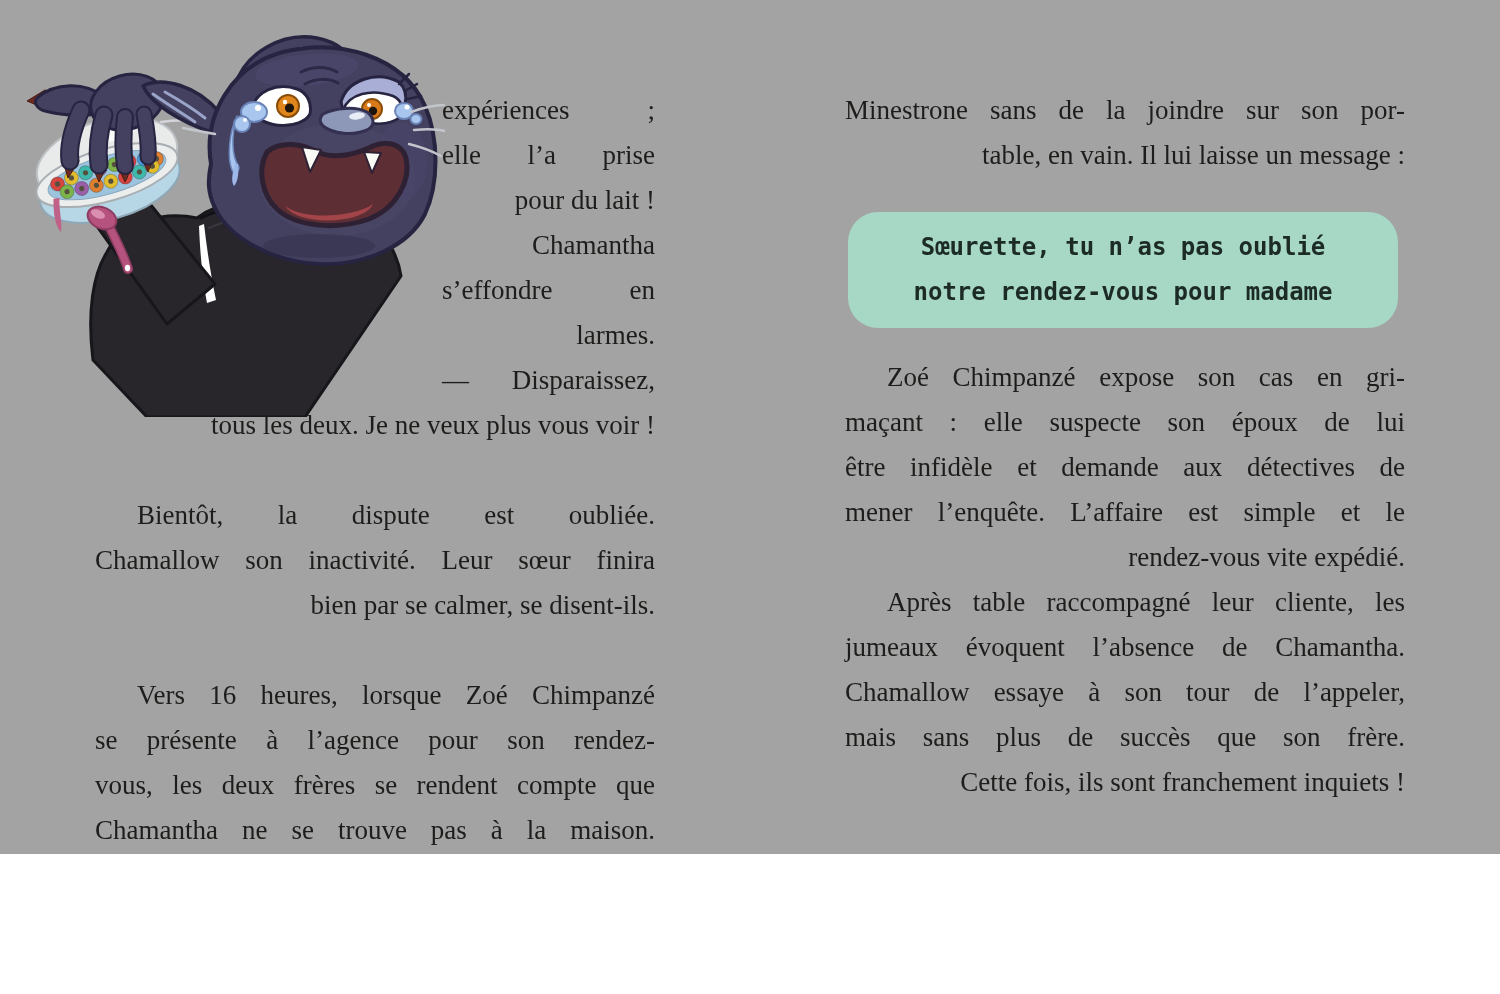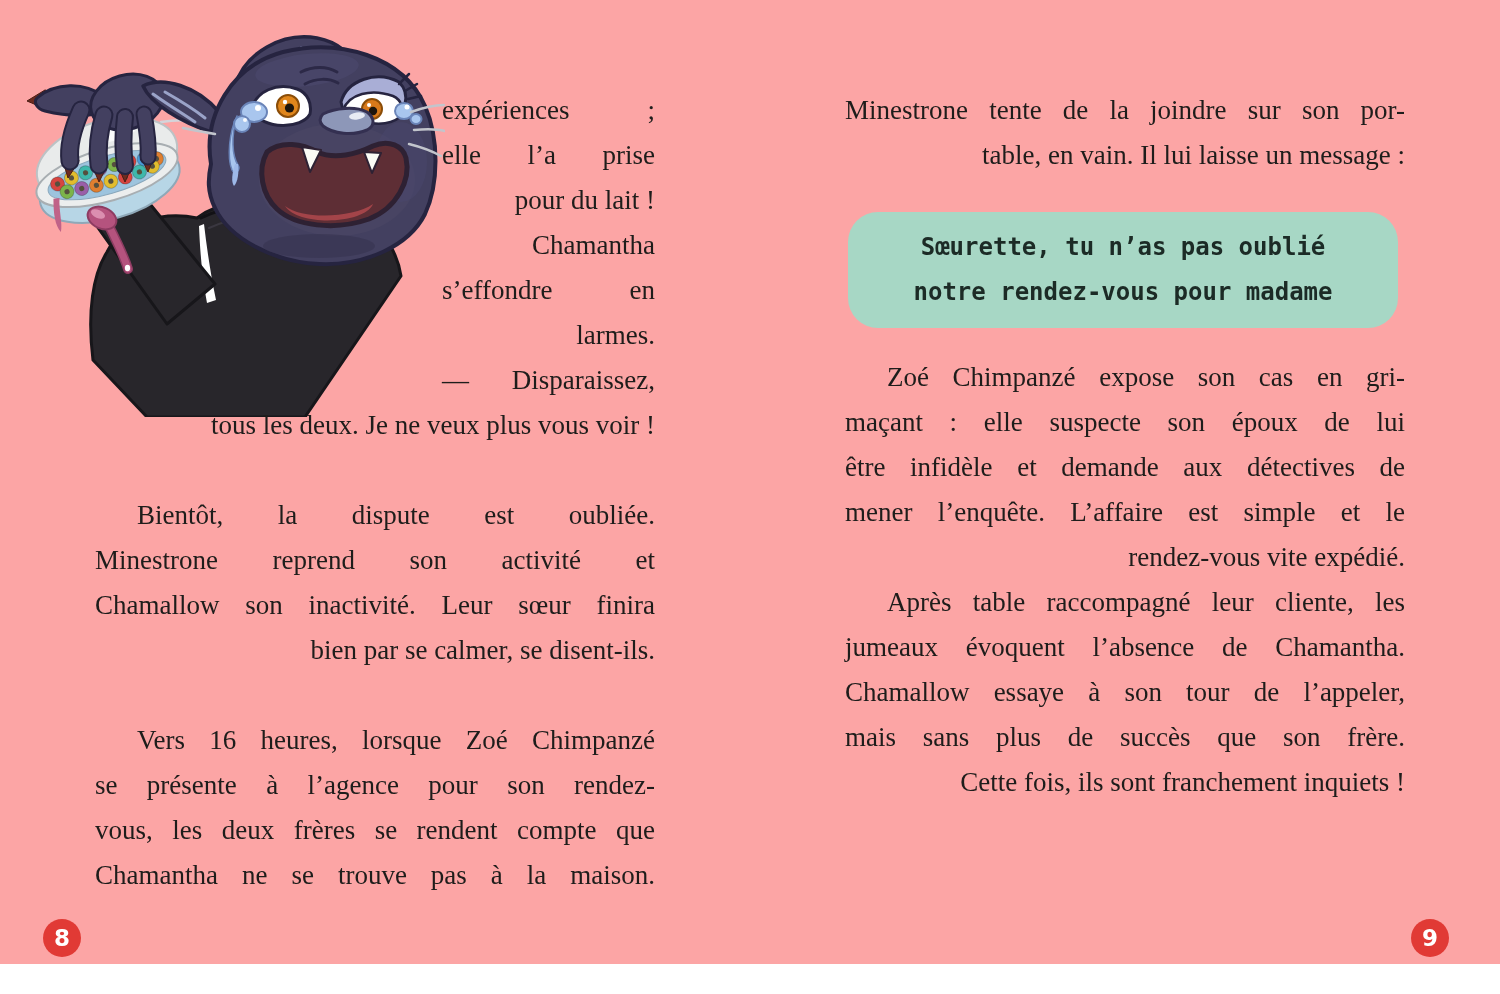--- a/index.html
+++ b/index.html
@@ -1,16 +1,16 @@
 <!DOCTYPE html>
 <html><head>
 <meta charset="utf-8">
 <style>
   html,body{margin:0;padding:0;background:#ffffff;overflow:hidden;}
-  .spread{position:relative;width:1500px;height:964px;background:#fca5a5;
+  .spread{position:relative;width:1500px;height:854px;background:#a3a3a3;
           font-family:"Liberation Serif","DejaVu Serif",serif;color:#1e1d1b;}
   .page{position:absolute;top:0;height:994px;}
   .page-left{left:0;width:750px;}
   .page-right{left:750px;width:750px;}
 
   .text-col{position:absolute;width:560px;font-size:27px;line-height:45px;}
   .tc-left{left:95px;top:88px;}
   .tc-right{left:95px;top:88px;}
 
   .float-spacer{float:left;width:347px;height:312px;}
@@ -203,40 +203,39 @@
           <div class="line">expériences ;</div>
           <div class="line">elle l’a prise</div>
           <div class="line end">pour du lait !</div>
           <div class="line ind end">Chamantha</div>
           <div class="line">s’effondre en</div>
           <div class="line end">larmes.</div>
           <div class="line">— Disparaissez,</div>
           <div class="line end">tous les deux. Je ne veux plus vous voir !</div>
           <div class="line gap end"></div>
           <div class="line ind">Bientôt, la dispute est oubliée.</div>
-          <div class="line">Minestrone reprend son activité et</div>
           <div class="line">Chamallow son inactivité. Leur sœur finira</div>
           <div class="line end">bien par se calmer, se disent-ils.</div>
           <div class="line gap end"></div>
           <div class="line ind">Vers 16 heures, lorsque Zoé Chimpanzé</div>
           <div class="line">se présente à l’agence pour son rendez-</div>
           <div class="line">vous, les deux frères se rendent compte que</div>
           <div class="line">Chamantha ne se trouve pas à la maison.</div>
         </div>
     </div>
 
     <div class="page-badge badge-left" style="background: rgb(225, 58, 53);">
       <span>8</span>
     </div>
   </section>
 
   <section class="page page-right">
     <div class="text-col tc-right">
       <div>
-          <div class="line">Minestrone tente de la joindre sur son por-</div>
+          <div class="line">Minestrone sans de la joindre sur son por-</div>
           <div class="line end">table, en vain. Il lui laisse un message :</div>
         </div>
       <div class="message-box" style="background: rgb(167, 215, 197); color: rgb(28, 43, 38);">
           <div class="line">Sœurette, tu n’as pas oublié</div>
           <div class="line">notre rendez-vous pour madame</div>
         </div>
       <div>
           <div class="line ind">Zoé Chimpanzé expose son cas en gri-</div>
           <div class="line">maçant : elle suspecte son époux de lui</div>
           <div class="line">être infidèle et demande aux détectives de</div>

